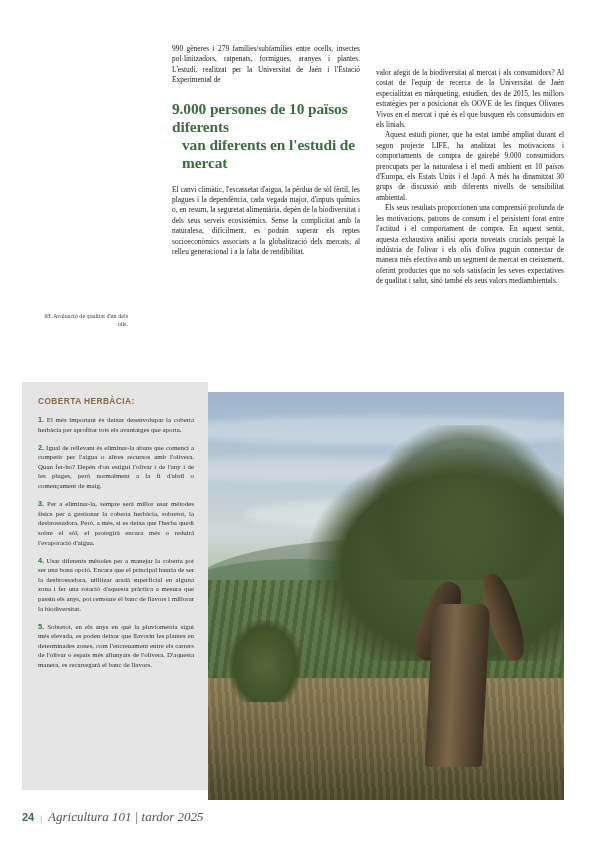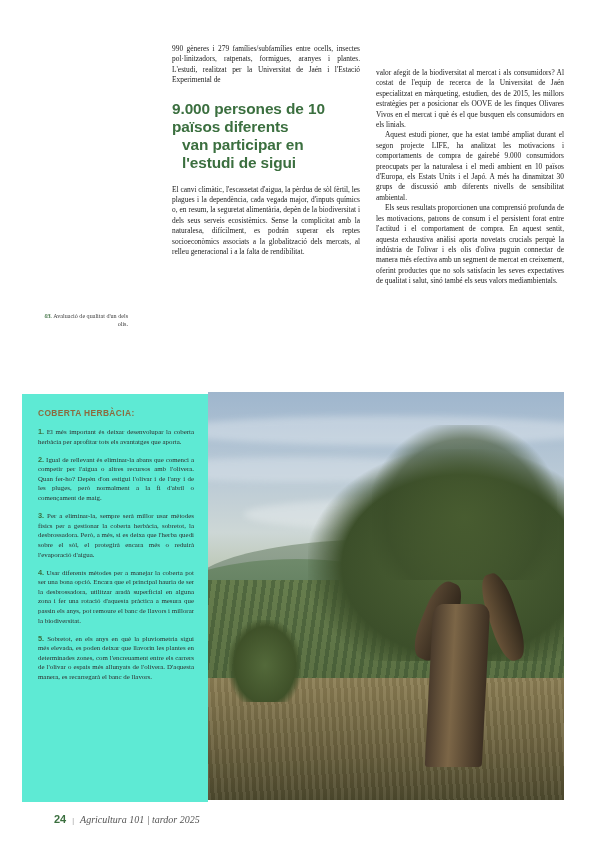--- a/index.html
+++ b/index.html
@@ -45,21 +45,21 @@
     color: #1a1a1a;
     text-align: justify;
     margin: 0 0 0 0;
     hyphens: auto;
   }
   .body-text + .body-text {
     text-indent: 9px;
     font-family: Liberation Serif, serif;
   }
   .headline {
-    font-family: Liberation Sans, sans-serif;
+    font-family: Liberation Serif, serif;
     color: #3b6f3f;
     font-size: 15.4px;
     line-height: 18px;
     font-weight: bold;
     margin: 14px 0 13px 0;
     letter-spacing: -0.1px;
   }
   .headline .l2 { display: block; padding-left: 10px; }
 
   
@@ -77,24 +77,24 @@
   .figure-caption .num {
     color: #3b6f3f;
     font-weight: bold;
     font-style: italic;
   }
 
   
   .sidebox {
     position: absolute;
     left: 22px;
-    top: 394px;
+    top: 382px;
     width: 186px;
     height: 408px;
-    background: #5eead4;
+    background: #e5e5e5;
   }
   .sidebox-inner {
     padding: 14px 14px 10px 16px;
   }
   .sidebox-title {
     font-family: "Liberation Sans", sans-serif;
     font-weight: bold;
     font-size: 8.4px;
     letter-spacing: 0.4px;
     color: #8c6a3f;
@@ -233,47 +233,46 @@
     bottom: 24px;
     display: flex;
     align-items: baseline;
     gap: 6px;
   }
   .folio {
     font-family: "Liberation Sans", sans-serif;
     font-weight: bold;
     font-size: 11px;
     color: #3b6f3f;
-    margin-left: 32px;
   }
   .folio-sep {
     font-family: "Liberation Sans", sans-serif;
     font-size: 7px;
     color: #9a9a9a;
   }
   .footer-text {
     font-family: "Liberation Serif", serif;
     font-style: italic;
-    font-size: 10px;
+    font-size: 13px;
     color: #555555;
   }
 </style>
 </head>
 <body>
 
 <div class="page">
 
   <div class="top-area">
 
     <div class="col-left">
       <p class="body-text">990 gèneres i 279 famílies/subfamílies entre ocells, insectes pol·linitzadors, ratpenats, formigues, aranyes i plantes. L'estudi, realitzat per la Universitat de Jaén i l'Estació Experimental de</p>
 
       <h1 class="headline">
         <span class="l1">9.000 persones de 10 països diferents</span>
-        <span class="l2">van participar en l'estudi de sigui</span>
+        <span class="l2">van diferents en l'estudi de mercat</span>
       </h1>
 
       <p class="body-text">El canvi climàtic, l'escassetat d'aigua, la pèrdua de sòl fèrtil, les plagues i la dependència, cada vegada major, d'inputs químics o, en resum, la seguretat alimentària, depèn de la biodiversitat i dels seus serveis ecosistèmics. Sense la complicitat amb la naturalesa, difícilment, es podrán superar els reptes socioeconòmics associats a la globalització dels mercats, al relleu generacional i a la falta de rendibilitat.</p>
     </div>
 
     <div class="col-right">
       <p class="body-text">valor afegit de la biodiversitat al mercat i als consumidors? Al costat de l'equip de recerca de la Universitat de Jaén especialitzat en màrqueting, estudien, des de 2015, les millors estratègies per a posicionar els OOVE de les finques Olivares Vivos en el mercat i què és el que busquen els consumidors en els linials.</p>
       <p class="body-text">Aquest estudi pioner, que ha estat també ampliat durant el segon projecte LIFE, ha analitzat les motivacions i comportaments de compra de gairebé 9.000 consumidors preocupats per la naturalesa i el medi ambient en 10 països d'Europa, els Estats Units i el Japó. A més ha dinamitzat 30 grups de discussió amb diferents nivells de sensibilitat ambiental.</p>
       <p class="body-text">Els seus resultats proporcionen una comprensió profunda de les motivacions, patrons de consum i el persistent forat entre l'actitud i el comportament de compra. En aquest sentit, aquesta exhaustiva anàlisi aporta novetats crucials perquè la indústria de l'olivar i els olis d'oliva puguin connectar de manera més efectiva amb un segment de mercat en creixement, oferint productes que no sols satisfacin les seves expectatives de qualitat i salut, sinó també els seus valors mediambientals.</p>
     </div>

